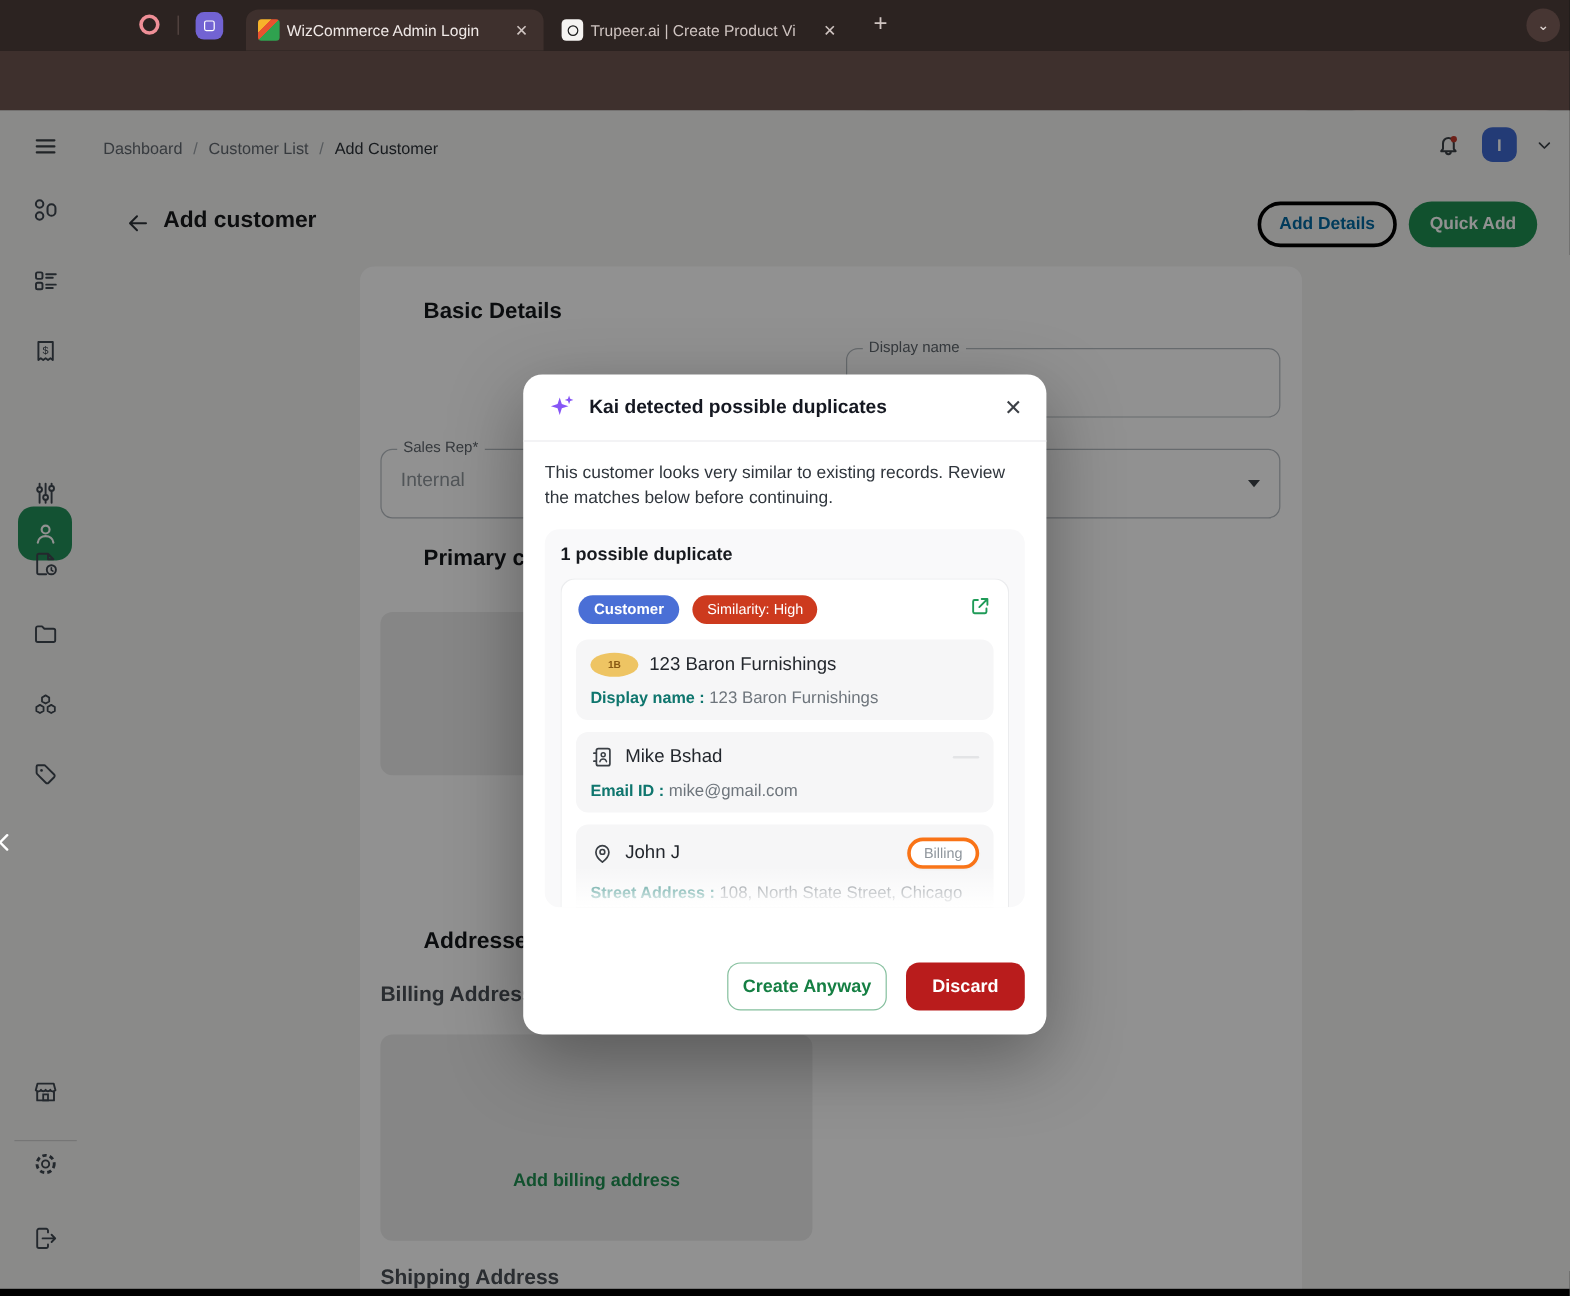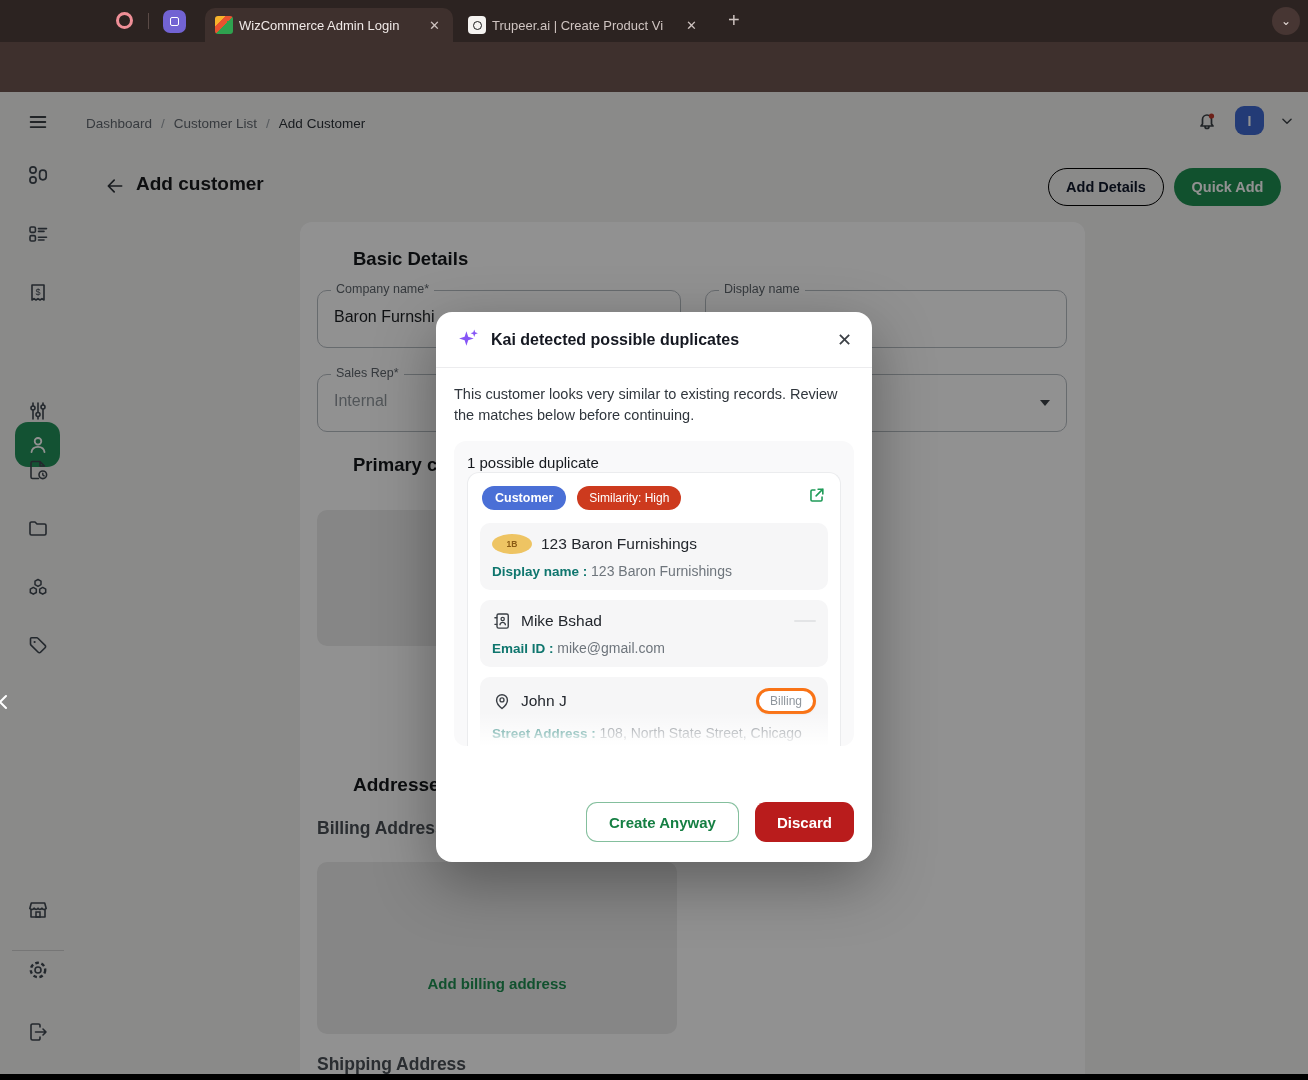--- a/index.html
+++ b/index.html
@@ -44,21 +44,21 @@
 
   
   #app { position:absolute; left:0; top:92px; width:1308px; height:988px; background:#f2f2f1; }
   .crumbs { position:absolute; left:86px; top:24px; font-size:13.5px; color:#62686f; display:flex; gap:9px; align-items:center; }
   .crumbs .sep { color:#9aa0a6; }
   .crumbs .last { color:#2c3238; }
   .topbar-right { position:absolute; right:14px; top:14px; display:flex; align-items:center; gap:16px; }
   .user-avatar { width:29px; height:29px; border-radius:9px; background:#3e68cf; color:#fff; font-size:14px; font-weight:bold; display:flex; align-items:center; justify-content:center; }
 
   .page-head-title { position:absolute; left:136px; top:81px; font-size:19px; font-weight:bold; color:#17191c; }
-  .btn-outline-green { position:absolute; left:1048px; top:76px; width:116px; height:38px; border:1px solid #000000; border-radius:19px; background:transparent; color:#0f172a; font-weight:bold; font-size:14.5px; display:flex; align-items:center; justify-content:center; }
+  .btn-outline-green { position:absolute; left:1048px; top:76px; width:116px; height:38px; border:3px solid #000000; border-radius:19px; background:transparent; color:#0369a1; font-weight:bold; font-size:14.5px; display:flex; align-items:center; justify-content:center; }
   .btn-solid-green { position:absolute; left:1174px; top:76px; width:107px; height:38px; border-radius:19px; background:#1f8f52; color:#fff; font-weight:bold; font-size:14.5px; display:flex; align-items:center; justify-content:center; }
 
   .side-ic { position:absolute; left:26px; }
   .side-active { position:absolute; left:15px; top:330px; width:45px; height:45px; border-radius:13px; background:#23915a; display:flex; align-items:center; justify-content:center; }
   .side-div { position:absolute; left:12px; top:858px; width:52px; height:1px; background:#cfcfcf; }
 
   #content-card { position:absolute; left:300px; top:130px; width:785px; height:858px; background:#ffffff; border-radius:12px 12px 0 0; }
   .h-section { font-size:18.5px; font-weight:bold; color:#15181b;margin-left:36px; }
   .field { position:absolute; height:58px; border:1.2px solid #b6bcc2; border-radius:10px; background:#fff; }
   .field .flabel { position:absolute; top:-9px; left:13px; background:#fff; padding:0 5px; font-size:12.5px; color:#5f666d; }
@@ -72,39 +72,39 @@
   #dim-overlay { position:absolute; left:0; top:92px; width:1308px; height:988px; background:rgba(0,0,0,0.43); z-index:50; }
 
   
   #modal { position:absolute; left:436px; top:312px; width:436px; height:550px; background:#fff; border-radius:16px; box-shadow:0 20px 60px rgba(0,0,0,.35); z-index:70; display:flex; flex-direction:column; }
   .m-head { height:56px; display:flex; align-items:center; padding:0 20px; border-bottom:1px solid #ececee; flex:none; }
   .m-title { font-size:16px; font-weight:bold; color:#151821; margin-left:10px; }
   .m-close { margin-left:auto; font-size:18px; color:#3c4046; line-height:1; }
   .m-body { padding:16px 18px 0; flex:1; overflow:hidden; }
   .m-desc { font-size:14.5px; color:#30363d; line-height:1.45; }
   .m-section { margin-top:15px; background:#f9f9fa; border-radius:12px; padding:13px 13px 0; }
-  .m-sec-head { font-size:15px; font-weight:normal; color:#171a1f; margin-bottom:1px; }
+  .m-sec-head { font-size:15px; font-weight:bold; color:#171a1f; margin-bottom:11px; }
   .m-card { background:#fff; border:1px solid #ebecee; border-bottom:none; border-radius:12px 12px 0 0; height:274px; overflow:hidden; position:relative; }
   .m-card::after { content:""; position:absolute; left:0; right:0; bottom:0; height:34px; background:linear-gradient(to bottom, rgba(255,255,255,0), #fff); }
   .badge-row { display:flex; gap:11px; padding:13px 14px; }
   .badge-blue { background:#4a6fd6; color:#fff; font-size:12.5px; font-weight:bold; padding:5px 13px; border-radius:999px; }
   .badge-red { background:#cd3a1e; color:#fff; font-size:12px; padding:5px 12px; border-radius:999px; }
   .badge-red b { font-weight:normal; }
   .ext-link { margin-left:auto; }
   .m-block { margin:0 12px 10px; background:#f6f6f7; border-radius:10px; padding:11px 12px; }
   .m-block .row { display:flex; align-items:center; gap:9px; }
   .m-block .name { font-size:15.5px; color:#23272d; }
   .m-block .line { margin-top:9px; font-size:13.5px; }
   .m-block .lab { font-weight:bold; color:#0f766e; }
   .m-block .val { color:#6e757c; font-size:14px; }
   .mini-avatar { width:40px; height:20px; border-radius:50%; background:#eec463; color:#8a5a14; font-size:8.5px; font-weight:bold; display:flex; align-items:center; justify-content:center; flex:none; }
   .dash { margin-left:auto; width:22px; height:2px; background:#e3e4e6; border-radius:2px; }
   .pill-billing { margin-left:auto; background:#fff; border:3px solid #f97316; border-radius:999px; padding:3px 11px; font-size:12px; color:#8e959c; box-shadow:0 1px 2px rgba(0,0,0,.04); }
   .m-foot { flex:none; display:flex; justify-content:flex-end; align-items:center; gap:16px; padding:16px 18px 20px; }
-  .btn-create { height:40px; padding:0 22px; border-radius:11px; border:1.3px solid rgba(31,139,76,.55); background:#fff; color:#157f43; font-weight:bold; font-size:15px; display:flex; align-items:center; }
+  .btn-create { height:40px; padding:0 12px; border-radius:11px; border:1.3px solid rgba(31,139,76,.55); background:#fff; color:#157f43; font-weight:bold; font-size:15px; display:flex; align-items:center; }
   .btn-discard { height:40px; padding:0 22px; border-radius:11px; background:#b91c1c; color:#fff; font-weight:bold; font-size:15px; display:flex; align-items:center; }
 
   #bottom-strip { position:absolute; left:0; top:1074px; width:1308px; height:6px; background:#000; z-index:99; }
   #edge-chevron { position:absolute; left:-3px; top:694px; z-index:60; }
 </style>
 </head>
 <body>
 
 <div id="chrome">
 
@@ -269,24 +269,20 @@
         <circle cx="12" cy="12" r="3" stroke="#3f4750" stroke-width="1.6" fill="none"></circle>
         <circle cx="12" cy="12" r="7.2" stroke="#3f4750" stroke-width="2.4" fill="none" stroke-dasharray="3.6 2.6"></circle>
       </svg>
     <svg class="side-ic" style="top:928px;" width="24" height="24" viewBox="0 0 24 24">
         <path d="M14 7V5.5A1.5 1.5 0 0 0 12.5 4h-6A1.5 1.5 0 0 0 5 5.5v13A1.5 1.5 0 0 0 6.5 20h6a1.5 1.5 0 0 0 1.5-1.5V17M9.5 12H20M17 9l3 3-3 3" stroke="#3f4750" stroke-width="1.6" fill="none" stroke-linecap="round" stroke-linejoin="round"></path>
       </svg>
 
     <div id="content-card">
       <div class="h-section abs" style="left:17px; top:26px;">Basic Details</div>
 
-      <div class="field" style="left:17px; top:68px; width:364px;">
-        <div class="flabel">Company name*</div>
-        <div class="fvalue">Baron Furnshi</div>
-      </div>
       <div class="field" style="left:405px; top:68px; width:362px;">
         <div class="flabel">Display name</div>
       </div>
 
       <div class="field" style="left:17px; top:152px; width:364px;">
         <div class="flabel">Sales Rep*</div>
         <div class="fvalue placeholder">Internal</div>
       </div>
       <div class="field" style="left:405px; top:152px; width:362px;">
         <div class="caret"></div>

